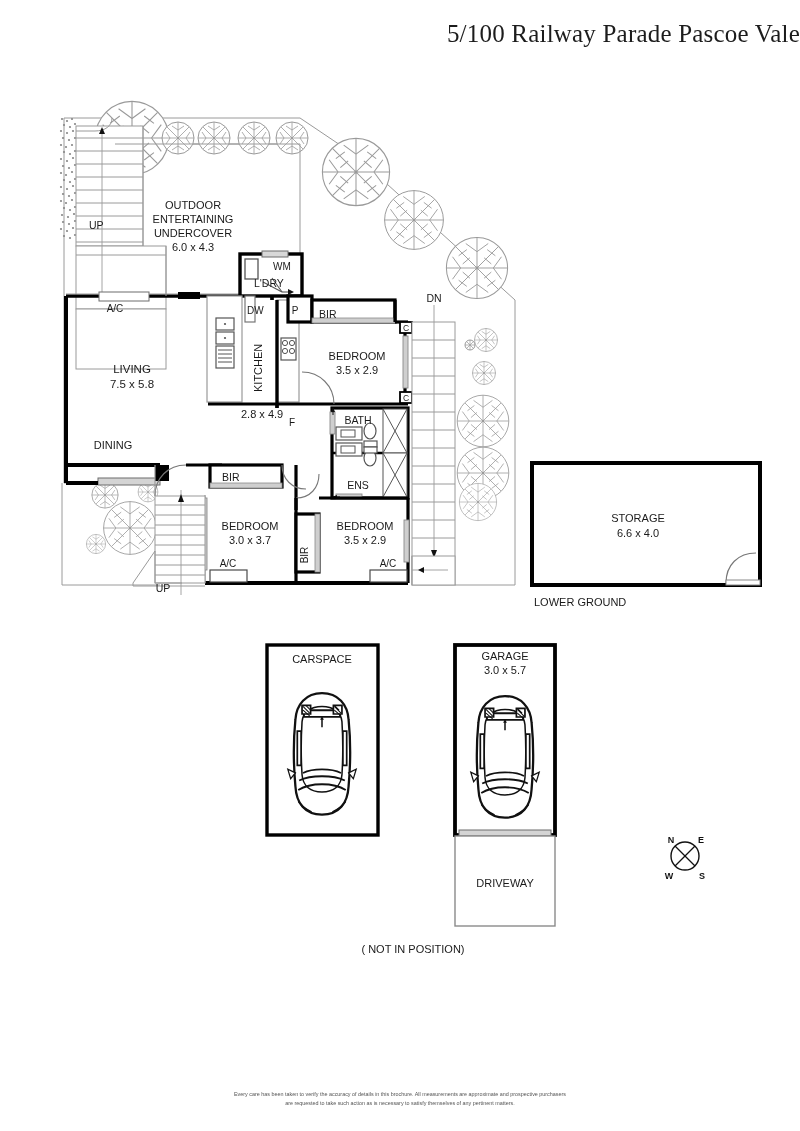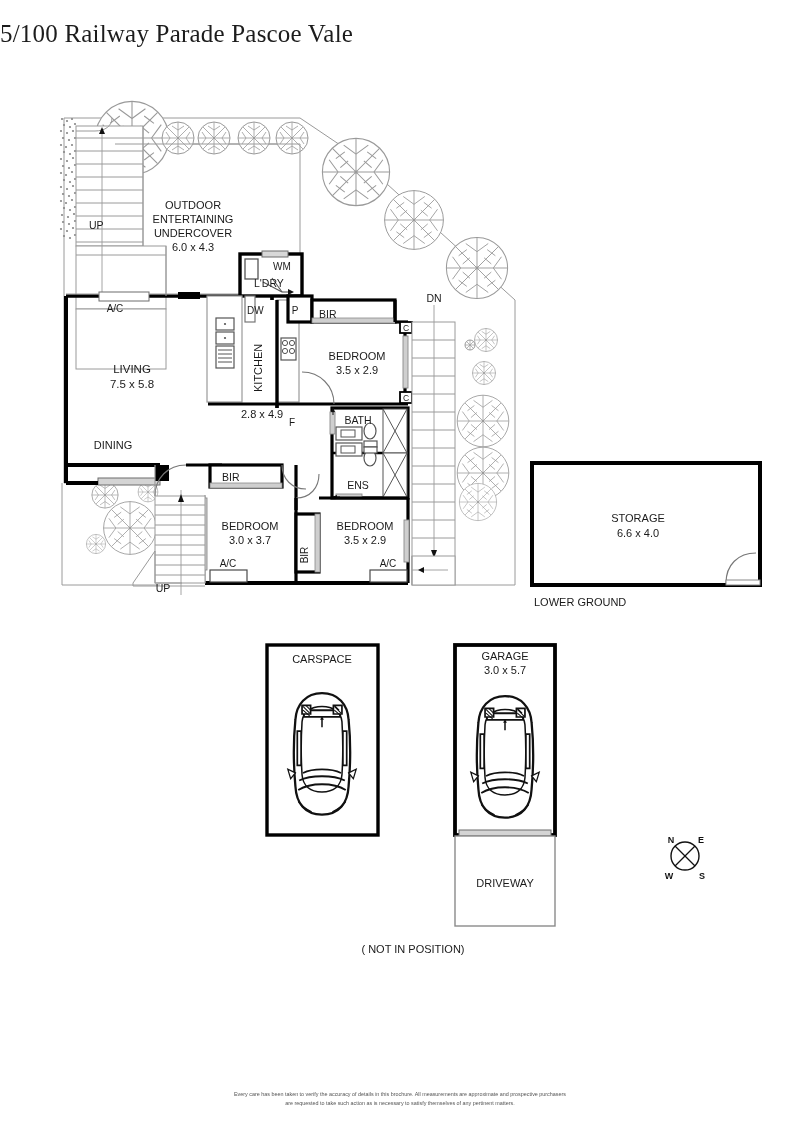--- a/index.html
+++ b/index.html
@@ -20,21 +20,21 @@
     position: relative;
     width: 800px;
     height: 1131px;
     background: #ffffff;
   }
   #title {
     position: absolute;
     top: 20px;
     left: 0;
     width: 800px;
-    text-align: left;
+    text-align: right;
     font-family: "Liberation Serif", serif;
     font-size: 25px;
     font-weight: 400;
     letter-spacing: 0.2px;
     color: #1c1c1c;
   }
   #plan-svg {
     position: absolute;
     top: 0;
     left: 0;

